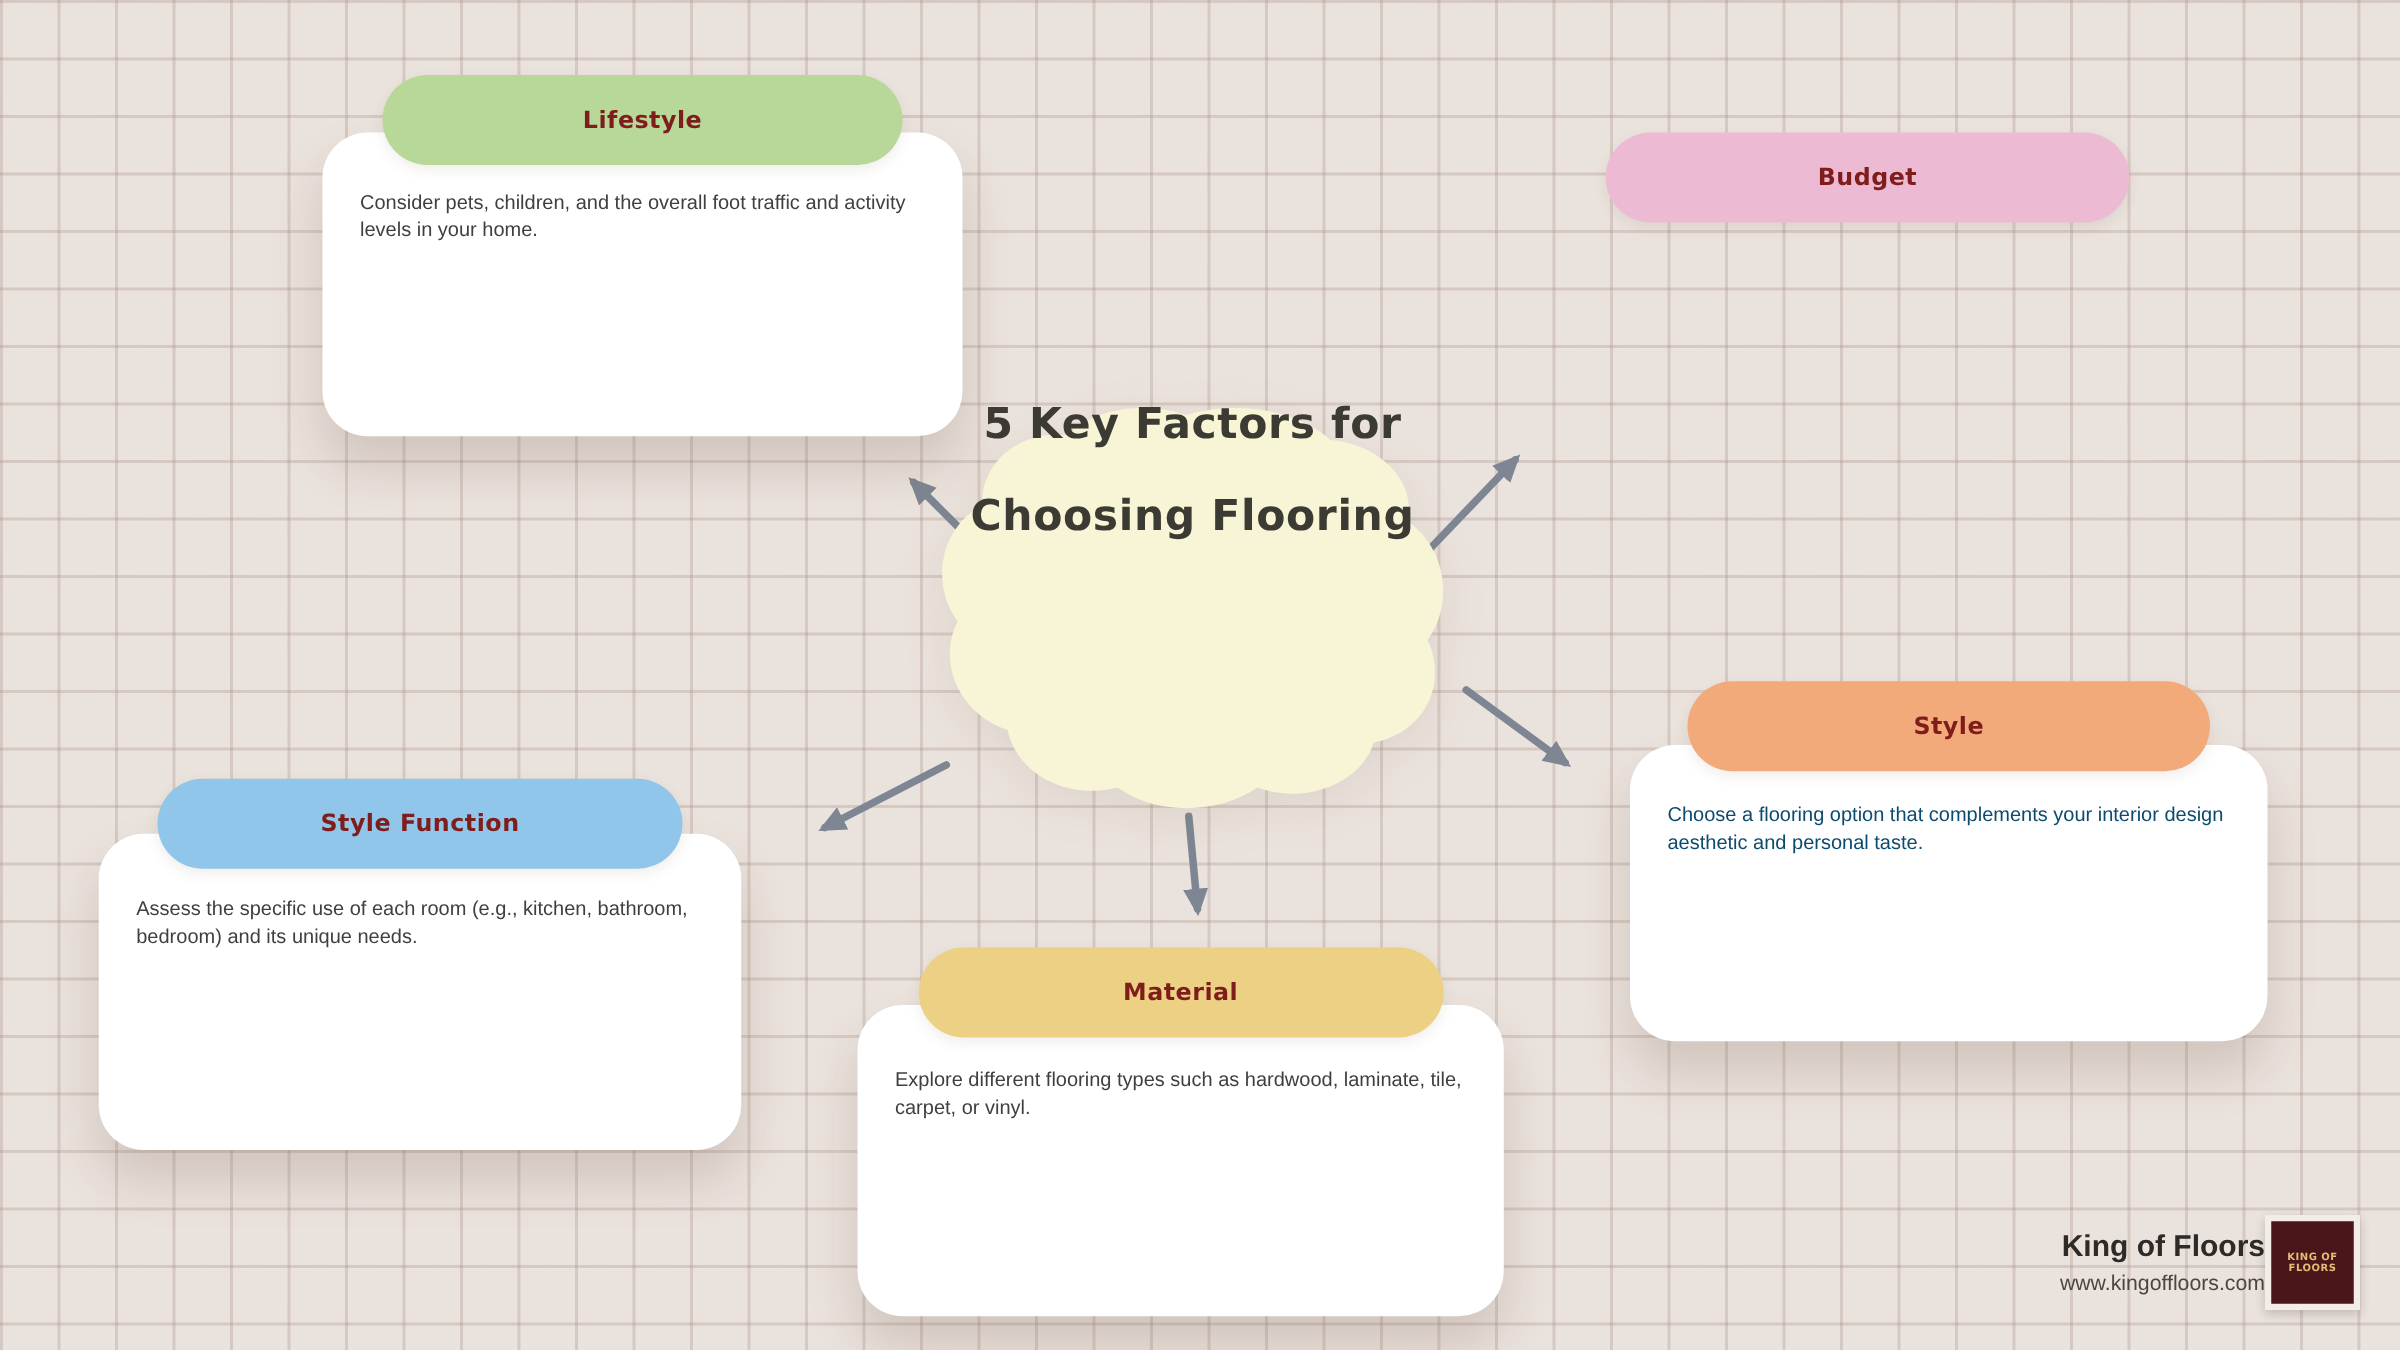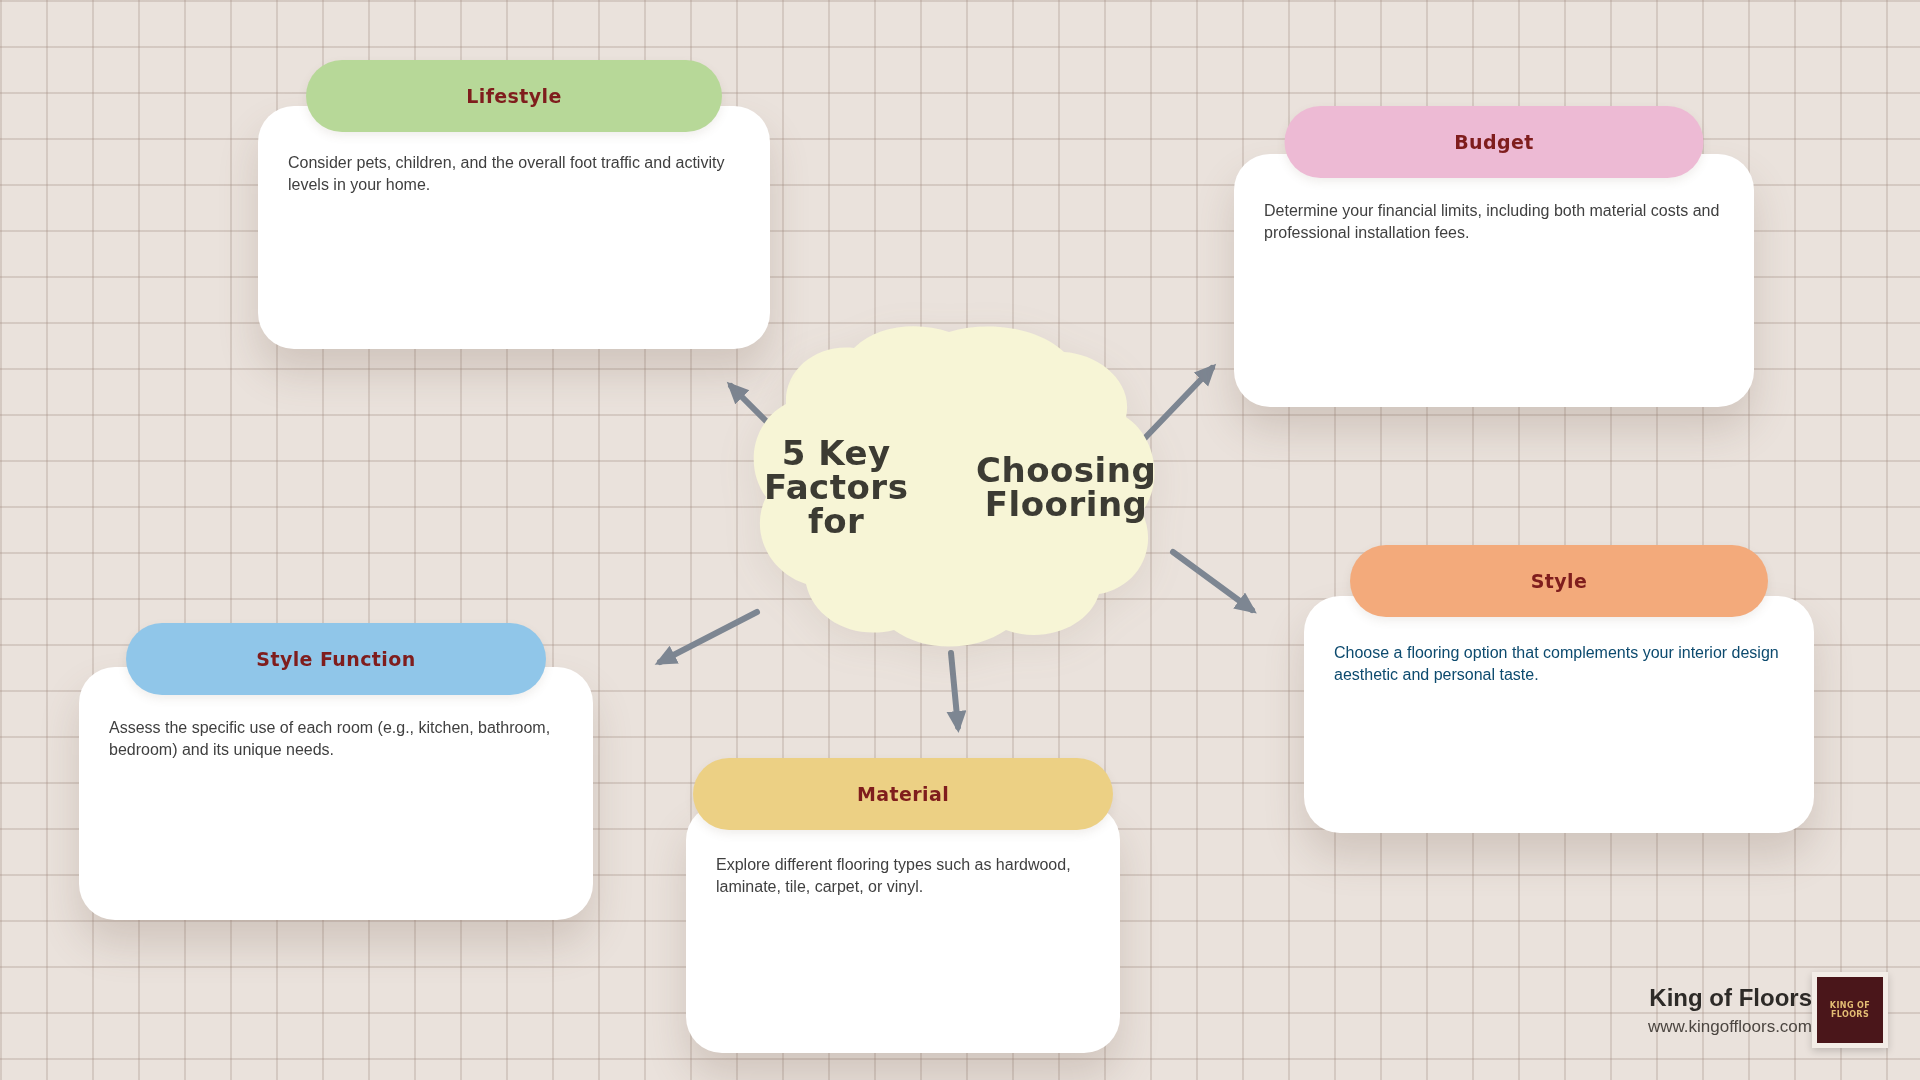--- a/index.html
+++ b/index.html
@@ -14,21 +14,21 @@
       linear-gradient(to bottom, rgba(164,143,132,0.30) 2px, transparent 2px);
     background-size:46px 46px;
   }
 
   .arrows { position:absolute; left:0; top:0; width:1920px; height:1080px; pointer-events:none; }
   .arrow { stroke-width:6; stroke-linecap:round; fill:none; }
 
   .center-blob { position:absolute; }
   .blob-svg { position:absolute; left:0; top:0; width:100%; height:100%; filter:drop-shadow(0 10px 18px rgba(120,100,70,0.10)); }
   .center-title {
-    position:absolute; inset:0; display:flex; 
+    position:absolute; inset:0; display:flex; flex-direction:column;
     align-items:center; justify-content:flex-start; gap:40px;
     font-family:"DejaVu Sans", sans-serif; font-weight:800; font-size:34px;
     line-height:1; text-align:center; letter-spacing:0.5px;
   }
 
   .card-group { position:absolute; }
   .card-body {
     position:relative; background:#ffffff; border-radius:36px;
     box-shadow:0 24px 40px rgba(110,85,70,0.20);
     z-index:1;
@@ -105,44 +105,41 @@
     </div>
     <div class="card-body" style="margin-top:46px; height:243px; padding:46px 30px 0;">
       <p class="card-text" style="color: rgb(63, 63, 63);">Consider pets, children, and the overall foot traffic and activity levels in your home.</p>
     </div>
   </section>
 
   <section class="card-group" style="left:1234px; top:106px; width:520px;">
     <div class="pill" style="width: 419px; height: 72px; background-color: rgb(237, 186, 212);">
       <span class="pill-label">Budget</span>
     </div>
-    <div class="card-body" style="margin-top:48px; height:253px; padding:46px 30px 0;">
-      <p class="card-text" style="color: rgb(63, 63, 63);">Determine your financial limits, including both material costs and professional installation fees.</p>
-    </div>
   </section>
 
   <section class="card-group" style="left:1304px; top:545px; width:510px;">
     <div class="pill" style="width: 418px; height: 72px; background-color: rgb(243, 170, 123);">
       <span class="pill-label">Style</span>
     </div>
     <div class="card-body" style="margin-top:51px; height:237px; padding:46px 30px 0;">
       <p class="card-text" style="color: #0c4a6e;">Choose a flooring option that complements your interior design aesthetic and personal taste.</p>
     </div>
   </section>
 
   <section class="card-group" style="left:79px; top:623px; width:514px;">
     <div class="pill" style="width: 420px; height: 72px; background-color: rgb(144, 198, 233);">
       <span class="pill-label">Style Function</span>
     </div>
     <div class="card-body" style="margin-top:44px; height:253px; padding:50px 30px 0;">
       <p class="card-text" style="color: rgb(63, 63, 63);">Assess the specific use of each room (e.g., kitchen, bathroom, bedroom) and its unique needs.</p>
     </div>
   </section>
 
-  <section class="card-group" style="left:686px; top:758px; width:434px;">
+  <section class="card-group" style="left:686px; top:758px; width:517px;">
     <div class="pill" style="width: 420px; height: 72px; background-color: rgb(236, 208, 132);">
       <span class="pill-label">Material</span>
     </div>
     <div class="card-body" style="margin-top:46px; height:249px; padding:50px 30px 0;">
       <p class="card-text" style="color: rgb(63, 63, 63);">Explore different flooring types such as hardwood, laminate, tile, carpet, or vinyl.</p>
     </div>
   </section>
 
   <footer class="footer">
     <div class="footer-text">

